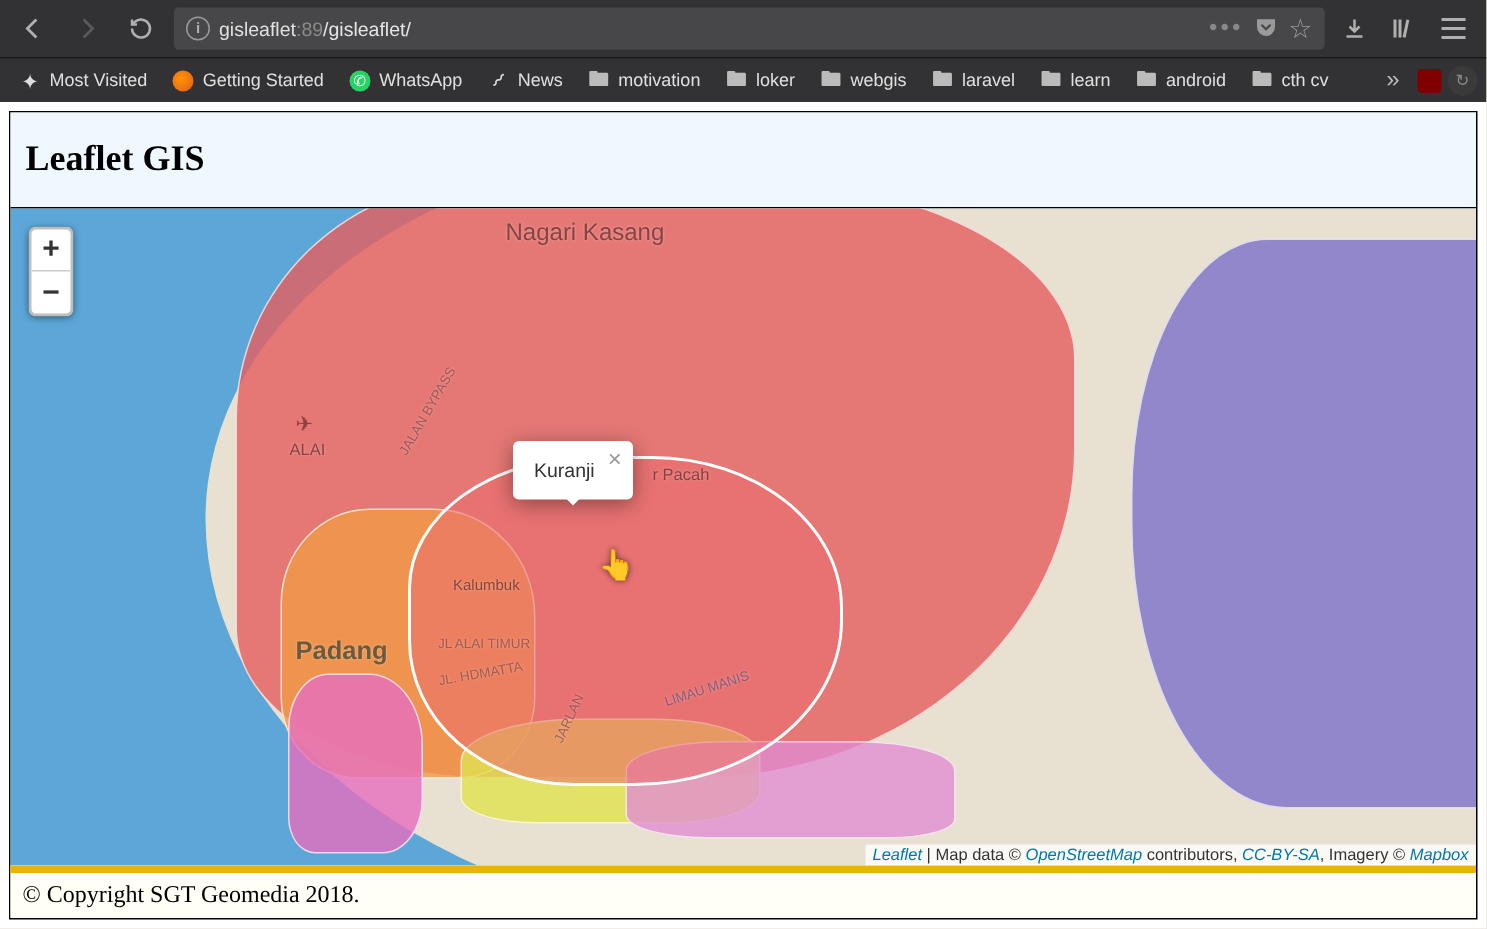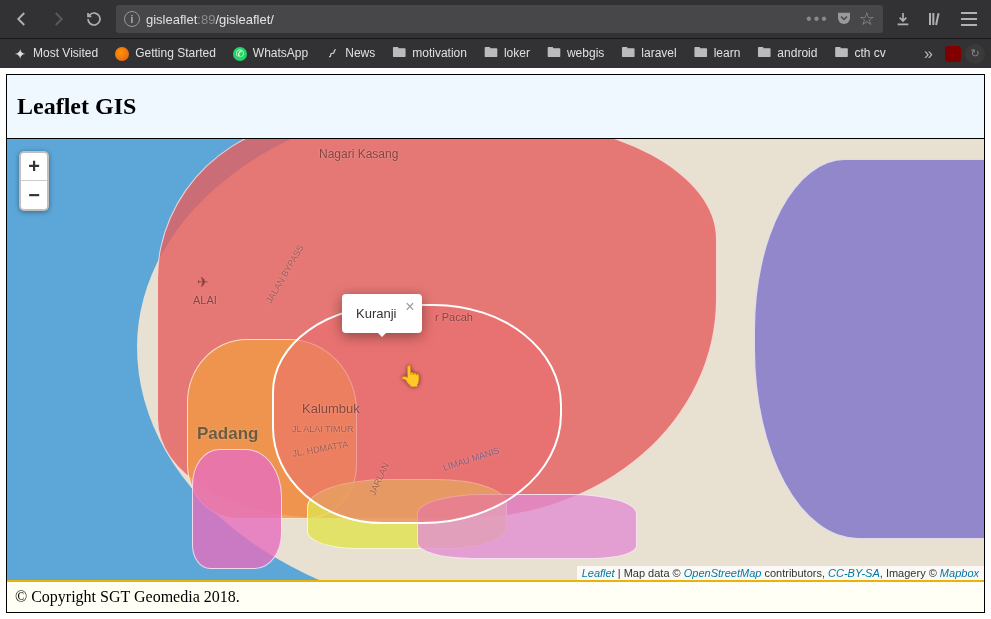--- a/index.html
+++ b/index.html
@@ -80,21 +80,21 @@
 .popup-close { position: absolute; top: 4px; right: 8px; font-size: 16px; color: #999; cursor: pointer; font-family: Arial; }
 
 
 .cursor-hand { position: absolute; left: 392px; top: 225px; font-size: 20px; filter: drop-shadow(0 0 2px rgba(0,0,0,0.6)); pointer-events: none; }
 
 
 .attribution { position: absolute; right: 0; bottom: 0; background: rgba(255,255,255,0.8); padding: 1px 5px; font-size: 11px; color: #333; }
 .attribution a { color: #0078a8; text-decoration: none; font-style: italic; }
 
 
-.footer { padding: 6px 8px; font-family: "Times New Roman", serif; font-size: 16px; border-top: 2px solid #eab308; background: #fffff5; }
+.footer { padding: 6px 8px; font-family: "Times New Roman", serif; font-size: 16px; border-top: 5px solid #eab308; background: #fffff5; }
 </style>
 </head>
 <body>
 
 <div class="browser-top">
   <div class="nav-btn">
       <svg width="18" height="18" viewBox="0 0 24 24" fill="none" stroke="currentColor" stroke-width="2.5">
         <path d="M15 4l-8 8 8 8"></path>
       </svg>
     </div>
@@ -204,26 +204,26 @@
           <div class="sea"></div>
           <div class="land"></div>
           <div class="region r-main"></div>
           <div class="region r-purple"></div>
           <div class="region r-orange"></div>
           <div class="region r-pink"></div>
           <div class="region r-yellow"></div>
           <div class="region r-pink2"></div>
           <div class="region r-highlight"></div>
 
-          <div class="map-label ml-dark" style="left:312px;top:8px;font-size:12px">Nagari Kasang</div>
+          <div class="map-label ml-dark" style="left:330px;top:8px;font-size:16px">Nagari Kasang</div>
           <div class="airport" style="left:190px;top:135px">✈</div>
           <div class="map-label ml-dark" style="left:186px;top:155px">ALAI</div>
           <div class="map-label ml-road" style="left:245px;top:130px;transform:rotate(-60deg)">JALAN BYPASS</div>
           <div class="map-label ml-city" style="left:190px;top:285px">Padang</div>
-          <div class="map-label ml-dark" style="left:295px;top:262px;font-size:13px">Kalumbuk</div>
+          <div class="map-label ml-dark" style="left:295px;top:246px;font-size:10px">Kalumbuk</div>
           <div class="map-label ml-dark" style="left:428px;top:172px;font-size:11px">r Pacah</div>
           <div class="map-label ml-road" style="left:285px;top:285px">JL ALAI TIMUR</div>
           <div class="map-label ml-road" style="left:285px;top:305px;transform:rotate(-10deg)">JL. HDMATTA</div>
           <div class="map-label ml-road" style="left:355px;top:335px;transform:rotate(-65deg)">JARLAN</div>
           <div class="map-label ml-purple" style="left:435px;top:315px;transform:rotate(-18deg)">LIMAU MANIS</div>
         </div>
 
         <div class="zoom-ctrl">
           <div class="zoom-btn">+</div>
           <div class="zoom-btn">−</div>

